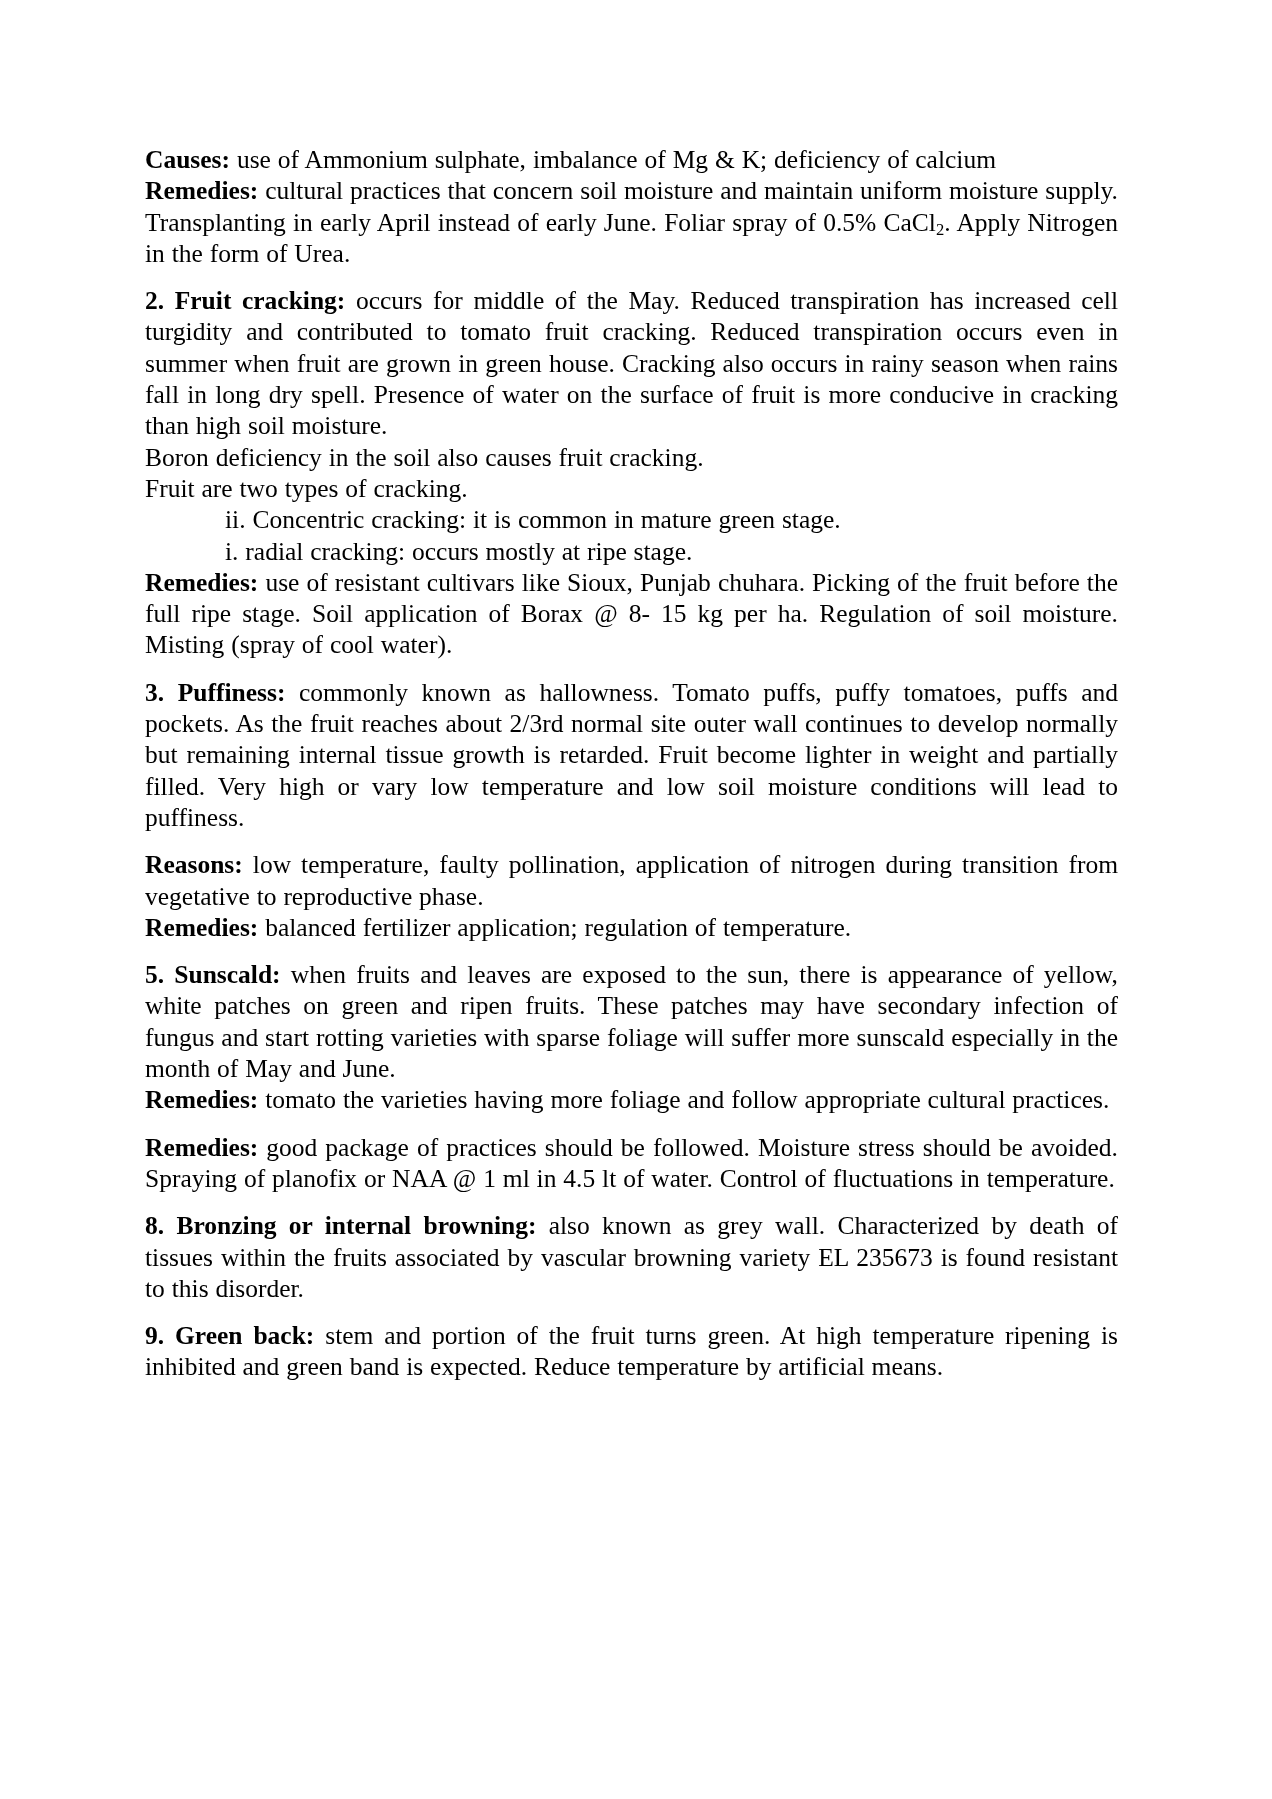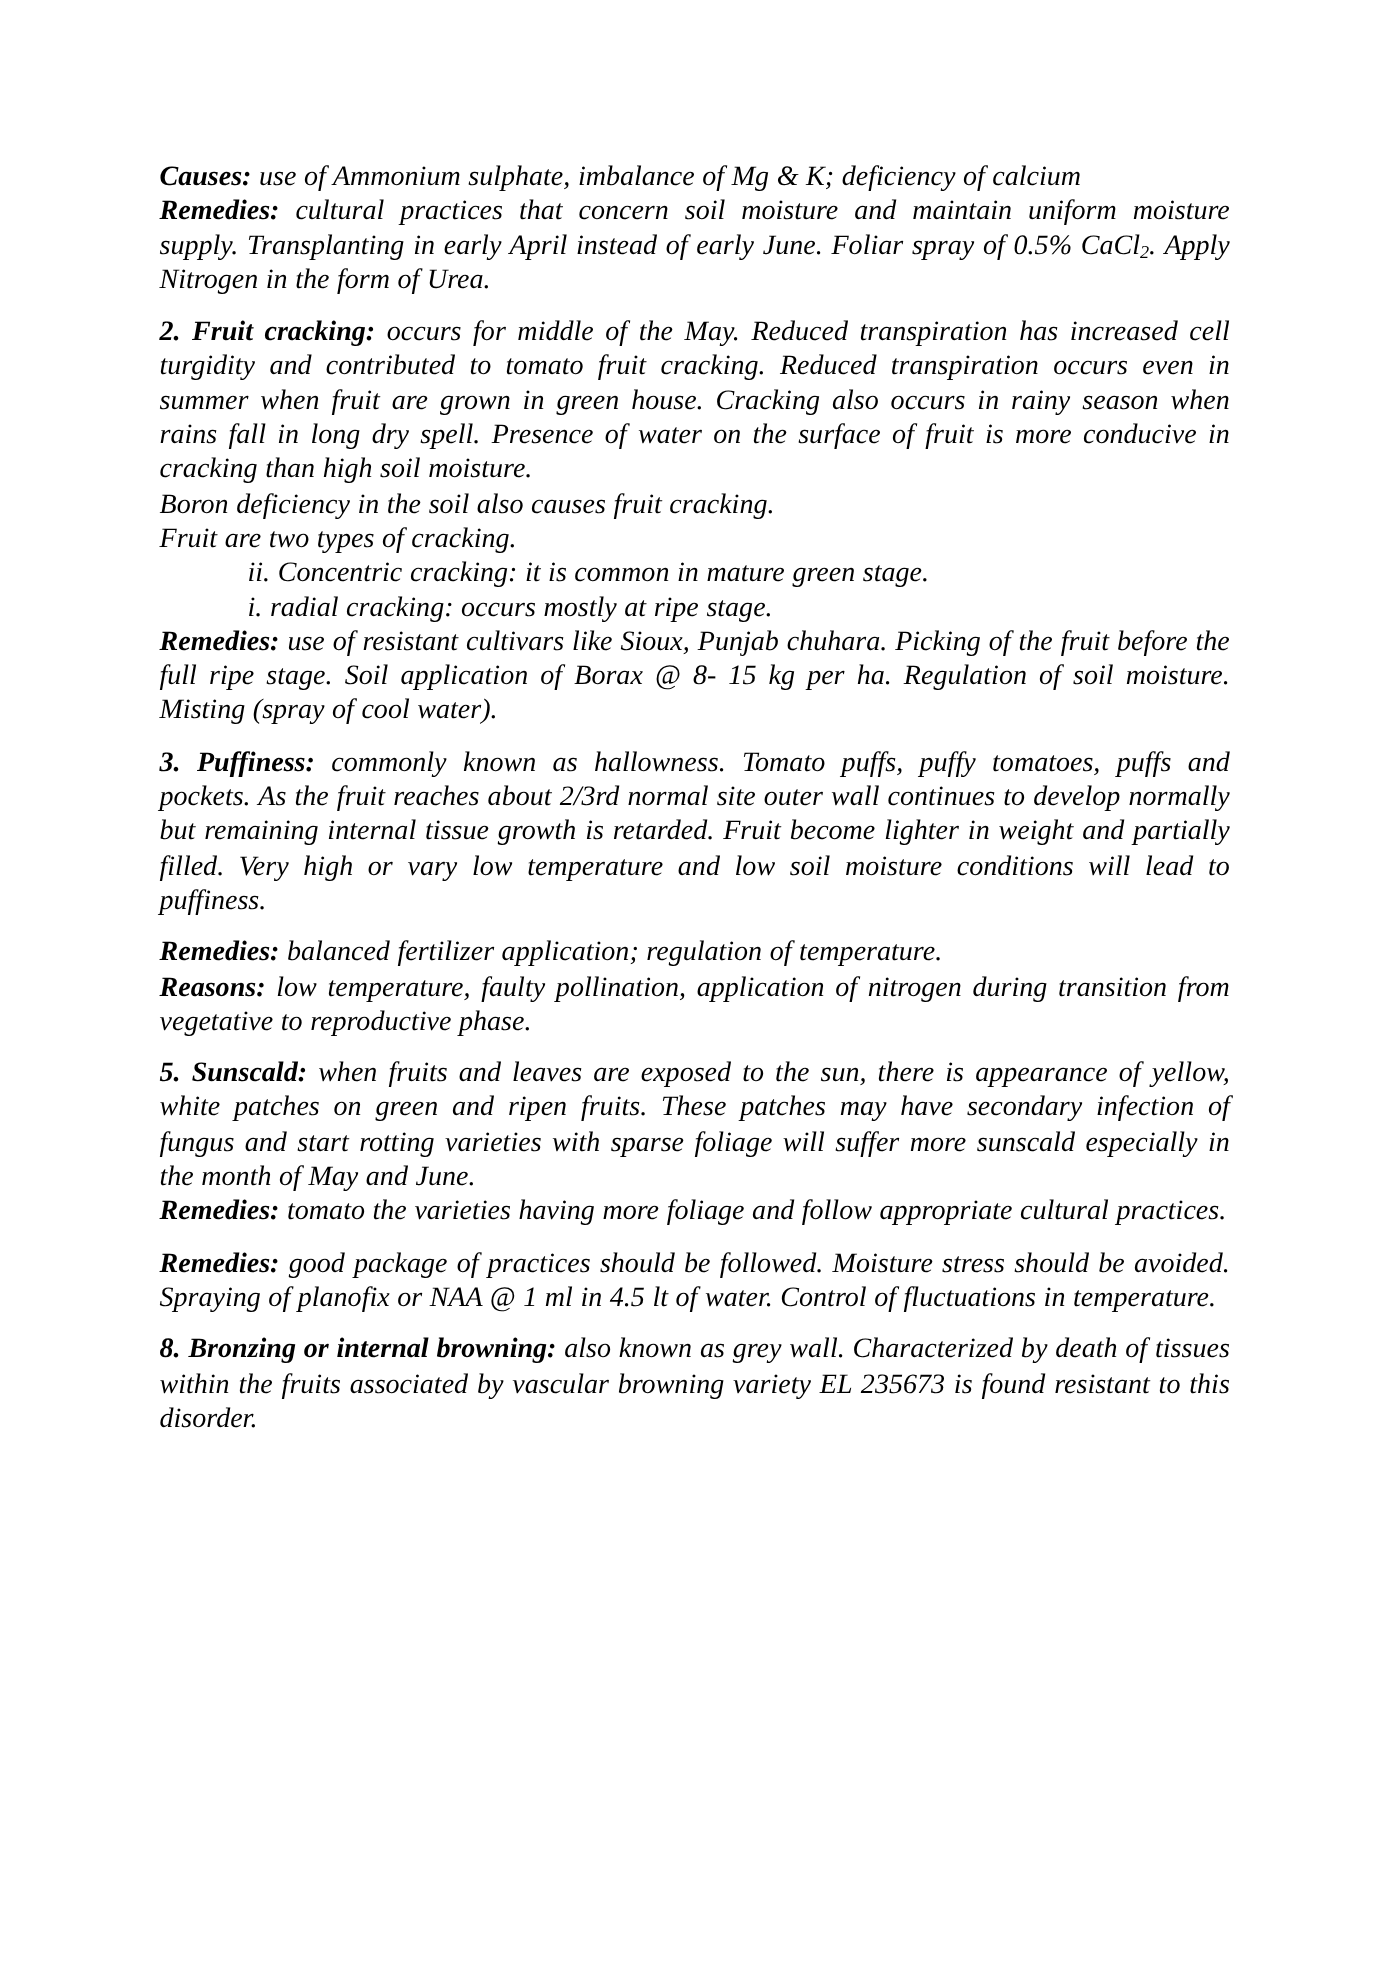--- a/index.html
+++ b/index.html
@@ -24,21 +24,20 @@
   }
   .block {
     margin: 0 0 16px 0;
   }
   .block:last-child { margin-bottom: 0; }
   .para {
     font-size: 25.5px;
     line-height: 31.3px;
     text-align: justify;
     word-spacing: 0.02em;
-    font-style: italic;
   }
   .para.indent {
     padding-left: 80px;
   }
   .bold {
     font-weight: bold;
   }
   .sub {
     font-size: 0.65em;
     vertical-align: -0.22em;
@@ -59,27 +58,30 @@
         <div class="para"><span>Boron deficiency in the soil also causes fruit cracking.</span></div>
         <div class="para"><span>Fruit are two types of cracking.</span></div>
         <div class="para indent"><span>ii. Concentric cracking: it is common in mature green stage.</span></div>
         <div class="para indent"><span>i. radial cracking: occurs mostly at ripe stage.</span></div>
         <div class="para"><span class="bold">Remedies:</span><span> use of resistant cultivars like Sioux, Punjab chuhara. Picking of the fruit before the full ripe stage. Soil application of Borax @ 8- 15 kg per ha. Regulation of soil moisture. Misting (spray of cool water).</span></div>
       </div>
       <div class="block">
         <div class="para"><span class="bold">3. Puffiness:</span><span> commonly known as hallowness. Tomato puffs, puffy tomatoes, puffs and pockets. As the fruit reaches about 2/3rd normal site outer wall continues to develop normally but remaining internal tissue growth is retarded. Fruit become lighter in weight and partially filled. Very high or vary low temperature and low soil moisture conditions will lead to puffiness.</span></div>
       </div>
       <div class="block">
+        <div class="para"><span class="bold">Reasons:</span><span> low temperature, faulty pollination, application of nitrogen during transition from vegetative to reproductive phase.</span></div>
         <div class="para"><span class="bold">Remedies:</span><span> balanced fertilizer application; regulation of temperature.</span></div>
-        <div class="para"><span class="bold">Reasons:</span><span> low temperature, faulty pollination, application of nitrogen during transition from vegetative to reproductive phase.</span></div>
       </div>
       <div class="block">
         <div class="para"><span class="bold">5. Sunscald:</span><span> when fruits and leaves are exposed to the sun, there is appearance of yellow, white patches on green and ripen fruits. These patches may have secondary infection of fungus and start rotting varieties with sparse foliage will suffer more sunscald especially in the month of May and June.</span></div>
         <div class="para"><span class="bold">Remedies:</span><span> tomato the varieties having more foliage and follow appropriate cultural practices.</span></div>
       </div>
       <div class="block">
         <div class="para"><span class="bold">Remedies:</span><span> good package of practices should be followed. Moisture stress should be avoided. Spraying of planofix or NAA @ 1 ml in 4.5 lt of water. Control of fluctuations in temperature.</span></div>
       </div>
       <div class="block">
         <div class="para"><span class="bold">8. Bronzing or internal browning:</span><span> also known as grey wall. Characterized by death of tissues within the fruits associated by vascular browning variety EL 235673 is found resistant to this disorder.</span></div>
       </div>
+      <div class="block">
+        <div class="para"><span class="bold">9. Green back:</span><span> stem and portion of the fruit turns green. At high temperature ripening is inhibited and green band is expected. Reduce temperature by artificial means.</span></div>
+      </div>
     </div>
 </div>
 
 </body></html>

